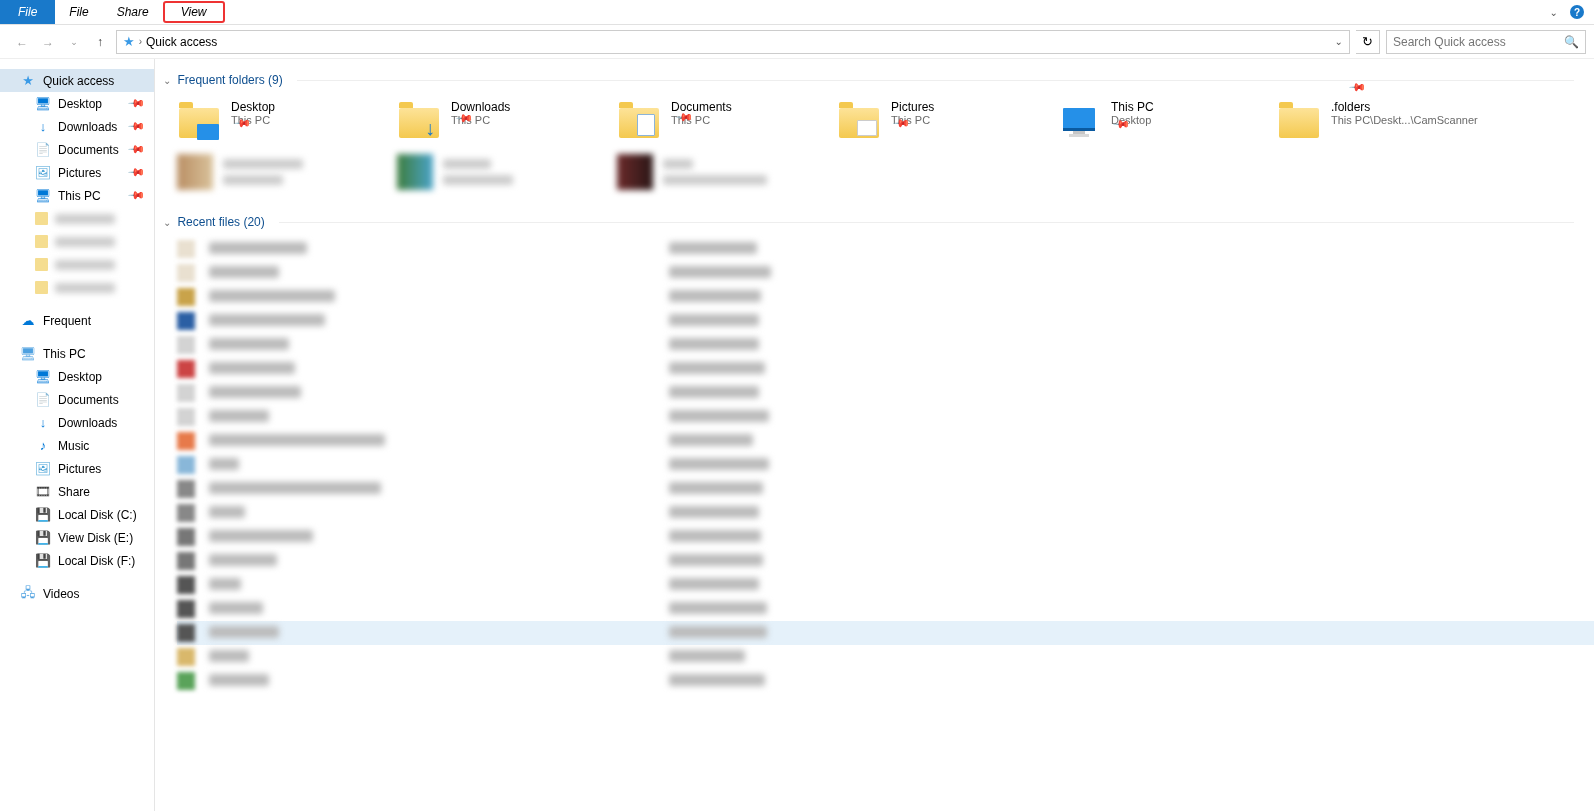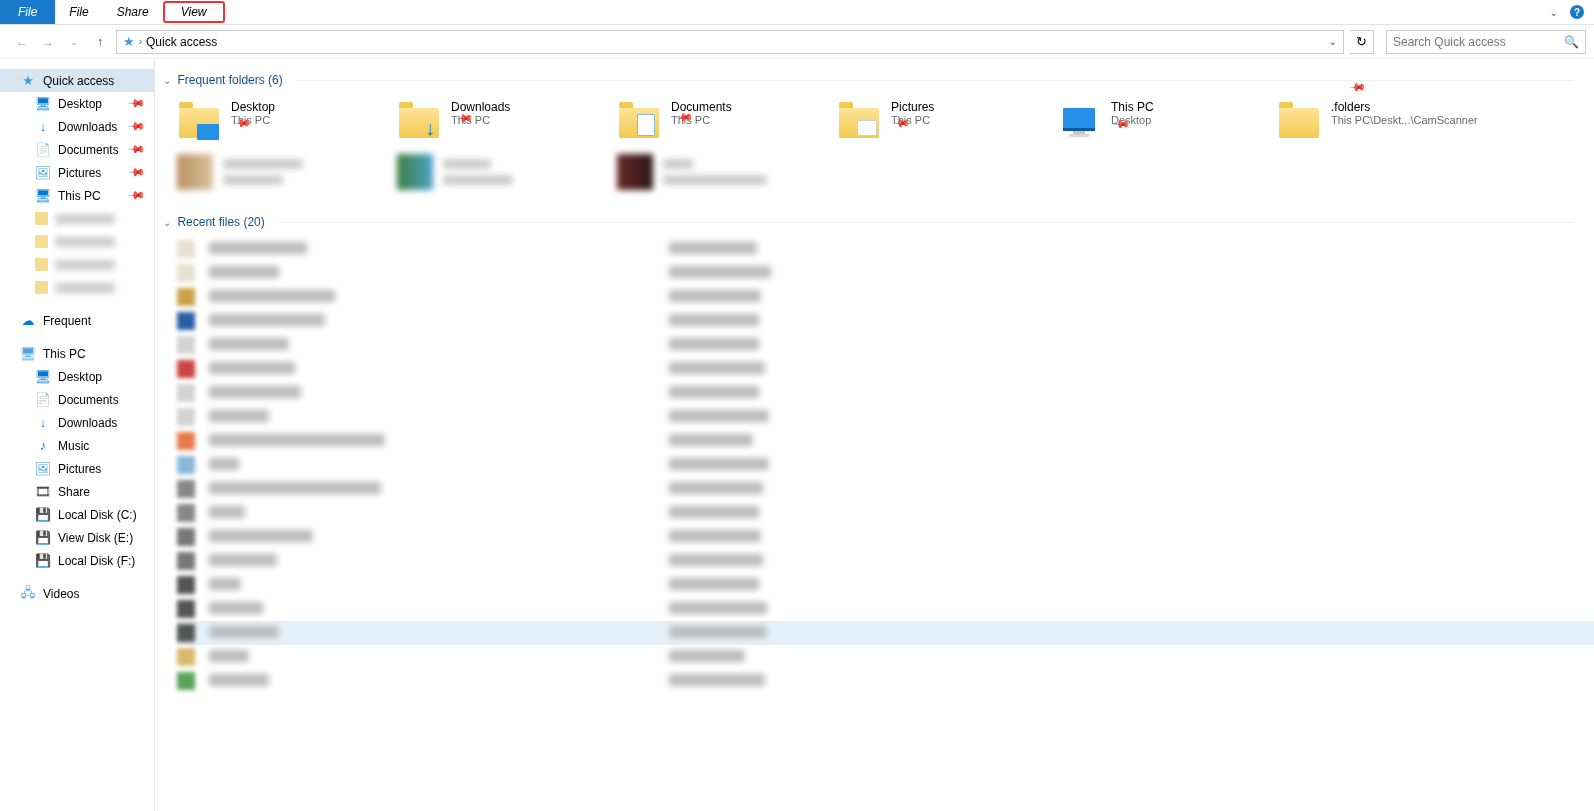--- a/index.html
+++ b/index.html
@@ -17,21 +17,21 @@
 
 .nav-row { height: 34px; display: flex; align-items: center; padding: 0 8px 0 12px; gap: 6px; border-bottom: 1px solid #eee; }
 .nav-btn { width: 20px; height: 20px; display: flex; align-items: center; justify-content: center; color: #999; cursor: pointer; }
 .nav-btn.enabled { color: #333; }
 .addr-bar { flex: 1; height: 24px; border: 1px solid #ccc; display: flex; align-items: center; padding: 0 6px; gap: 4px; }
 .addr-star { color: #3a9ae6; font-size: 13px; }
 .addr-sep { color: #666; font-size: 10px; }
 .addr-text { font-size: 12px; }
 .addr-drop { margin-left: auto; color: #555; font-size: 10px; }
 .refresh-btn { width: 24px; height: 24px; border: 1px solid #ccc; border-left: none; display: flex; align-items: center; justify-content: center; cursor: pointer; font-size: 13px; }
-.search-box { width: 200px; height: 24px; border: 1px solid #ccc; margin-left: 6px; display: flex; align-items: center; padding: 0 6px; }
+.search-box { width: 200px; height: 24px; border: 1px solid #ccc; margin-left: 0; display: flex; align-items: center; padding: 0 6px; }
 .search-input { flex: 1; border: none; outline: none; font-size: 12px; color: #666; }
 .search-icon { color: #555; font-size: 12px; }
 
 
 .main { display: flex; height: calc(811px - 59px); }
 .sidebar { width: 155px; border-right: 1px solid #e5e5e5; padding-top: 10px; overflow: hidden; }
 .content { flex: 1; padding: 10px 0 0 8px; overflow: hidden; }
 
 
 .side-item { height: 23px; display: flex; align-items: center; padding-left: 20px; gap: 7px; cursor: pointer; position: relative; }
@@ -225,21 +225,21 @@
     <div class="side-sep"></div>
     <div class="side-item">
       <span class="side-icon ic-net">🖧</span>
       <span class="label">Videos</span>
     </div>
   </div>
 
   <div class="content">
     <div class="section-title">
       <span class="section-caret">⌄</span>
-      <span>Frequent folders (6)</span>
+      <span>Frequent folders (9)</span>
       <div class="section-line"></div>
     </div>
     <div class="folder-grid" id="folder-grid">
         <div class="folder-tile">
           <div class="folder-icon">
             <div class="folder-back"></div>
             <div class="folder-overlay ov-mon"></div>
           </div>
     <div class="folder-info">
       <span class="folder-name">Desktop</span>

